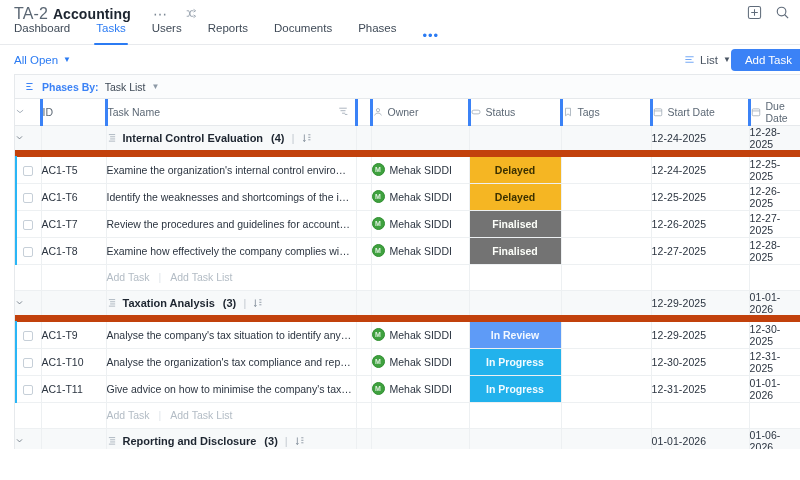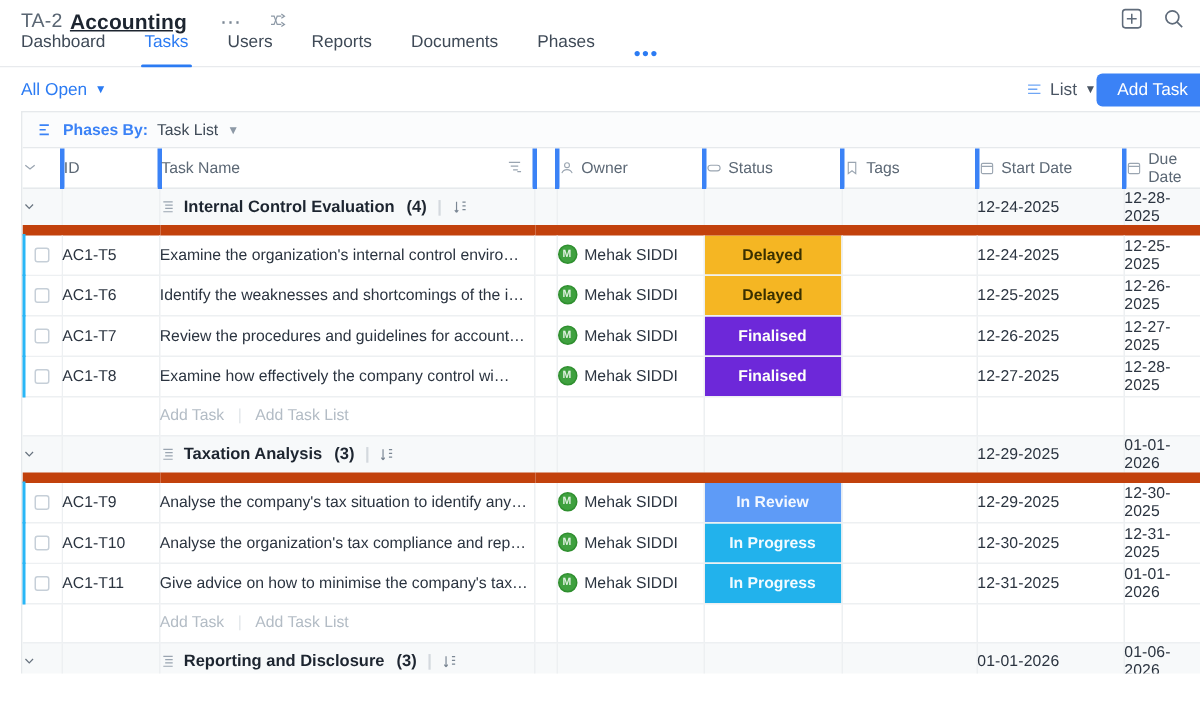--- a/index.html
+++ b/index.html
@@ -18,26 +18,26 @@
     background: #ffffff;
     border-bottom: 1px solid #e8eaed;
     padding: 0 14px;
   }
   .title-row {
     display: flex; align-items: center;
     height: 23px;
     padding-top: 4px;
   }
   .proj-code {
-    font-size: 13px; color: #5a6673; font-weight: 400;
+    font-size: 16px; color: #5a6673; font-weight: 400;
     letter-spacing: .1px;
   }
   .proj-name {
     font-size: 14px; color: #1d2530; font-weight: bold;
-    margin-left: 5px; letter-spacing: .1px; text-decoration: underline;
+    margin-left: 5px; letter-spacing: .1px;
   }
   .title-dots {
     margin-left: 22px; color: #7b8794; font-size: 14px;
     letter-spacing: 1px; line-height: 8px;
   }
   .title-sync {
     margin-left: 18px; color: #8d99a6; font-size: 11px;
     display: inline-flex; align-items: center;
   }
 
@@ -209,21 +209,21 @@
     border: 1px solid #2f8f2f;
   }
   td.status-cell { padding: 0; }
   .status-pill {
     display: flex; align-items: center; justify-content: center;
     height: 26px; width: 100%;
     font-size: 10.5px; font-weight: bold;
     color: #fff;
   }
   .st-delayed    { background: #f5b623; color: #3a3000; }
-  .st-finalised  { background: #6d28d9; color: #fdfffa; }
+  .st-finalised  { background: #737373; color: #fdfffa; }
   .st-inreview   { background: #5e9bf7; color: #f3f8ff; }
   .st-inprogress { background: #22b2ec; color: #f2fbff; }
 
   tr.addrow td { background: #fff; color: #b3bcc5; }
   .addrow-inner { display: flex; align-items: center; gap: 9px; font-size: 10.5px; }
   .addrow-inner .sep2 { color: #e1e6ea; }
   .add-link { cursor: pointer; }
 
   .date { color: #2b3440; }
   .mono-date { letter-spacing: .1px; }
@@ -474,21 +474,21 @@
           <td class="status-cell">
             <span class="status-pill st-finalised">Finalised</span>
           </td>
           <td></td>
           <td><span class="date mono-date">12-26-2025</span></td>
           <td><span class="date mono-date">12-27-2025</span></td>
         </tr>
         <tr class="task">
           <td class="chk-cell"><span class="cb"></span></td>
           <td>AC1-T8</td>
-          <td>Examine how effectively the company control wi…</td>
+          <td>Examine how effectively the company complies wi…</td>
           <td class=""></td>
           <td>
             <span class="owner">
               <span class="avatar">M</span>
               <span>Mehak SIDDI</span>
             </span>
           </td>
           <td class="status-cell">
             <span class="status-pill st-finalised">Finalised</span>
           </td>

